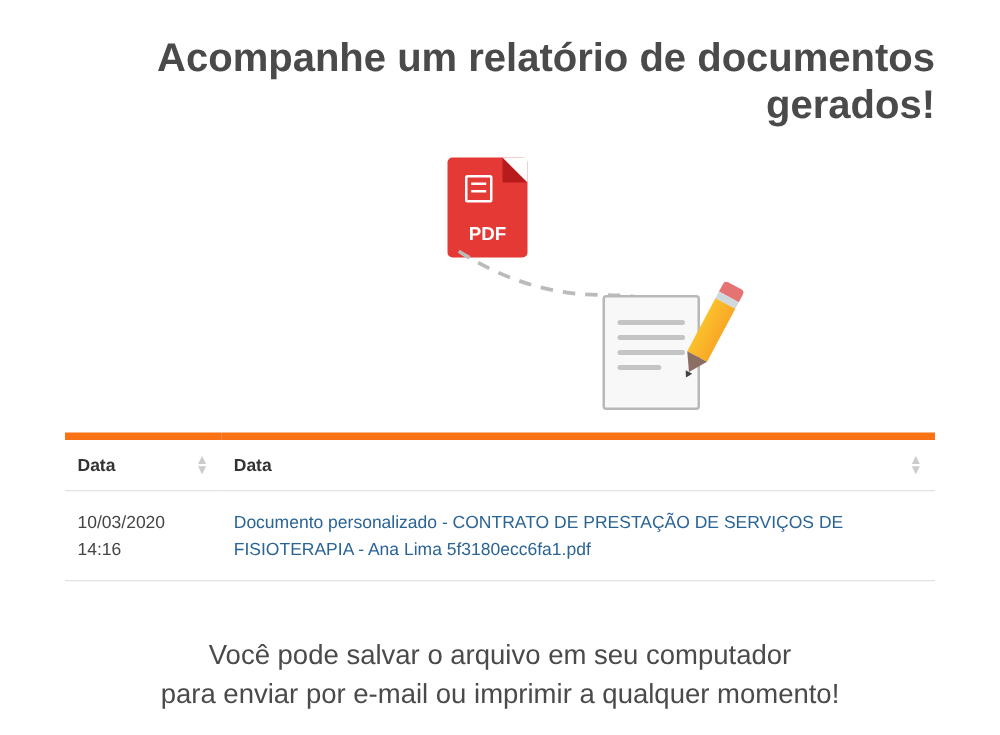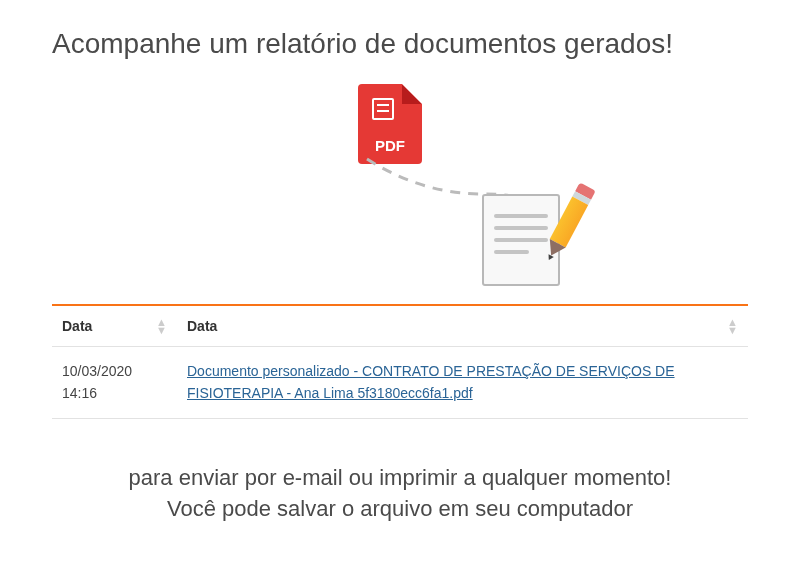--- a/index.html
+++ b/index.html
@@ -5,23 +5,23 @@
     * { margin: 0; padding: 0; box-sizing: border-box; }
     body {
       font-family: -apple-system, BlinkMacSystemFont, "Segoe UI", Arial, sans-serif;
       background: #fff;
       width: 800px;
       height: 588px;
       padding: 28px 52px 0 52px;
       color: #333;
     }
     .heading {
-      text-align: left;
-      font-size: 28px;
-      font-weight: 400;
+      text-align: right;
+      font-size: 32px;
+      font-weight: 700;
       color: #4a4a4a;
       margin-bottom: 24px;
     }
     .illustration {
       display: flex;
       justify-content: center;
       align-items: flex-start;
       height: 200px;
       position: relative;
       margin-bottom: 20px;
@@ -155,21 +155,21 @@
       transform: translateY(14px);
     }
     table {
       width: 100%;
       border-collapse: collapse;
       font-size: 14px;
     }
     thead th {
       text-align: left;
       padding: 12px 10px;
-      border-top: 2px solid #f97316;
+      border-top: 6px solid #f97316;
       border-bottom: 1px solid #e2e2e2;
       color: #333;
       font-weight: 700;
       position: relative;
     }
     .sort-arrows {
       float: right;
       color: #ccc;
       font-size: 11px;
       line-height: 8px;
@@ -180,21 +180,20 @@
       padding: 14px 10px;
       vertical-align: top;
       border-bottom: 1px solid #e2e2e2;
       color: #444;
       line-height: 1.55;
     }
     .col-data { width: 125px; }
     .link {
       color: #2a6496;
       cursor: pointer;
-      text-decoration: underline;
     }
     .footer-text {
       text-align: center;
       font-size: 22px;
       font-weight: 500;
       color: #4a4a4a;
       margin-top: 44px;
       line-height: 1.4;
     }
   </style>
@@ -254,15 +253,15 @@
   </thead>
   <tbody>
     <tr>
       <td>10/03/2020 14:16</td>
       <td><span class="link">Documento personalizado - CONTRATO DE PRESTAÇÃO DE SERVIÇOS DE FISIOTERAPIA - Ana Lima 5f3180ecc6fa1.pdf</span></td>
     </tr>
   </tbody>
 </table>
 
 <div class="footer-text">
+  <div>Você pode salvar o arquivo em seu computador</div>
   <div>para enviar por e-mail ou imprimir a qualquer momento!</div>
-  <div>Você pode salvar o arquivo em seu computador</div>
 </div>
 
 </body></html>

